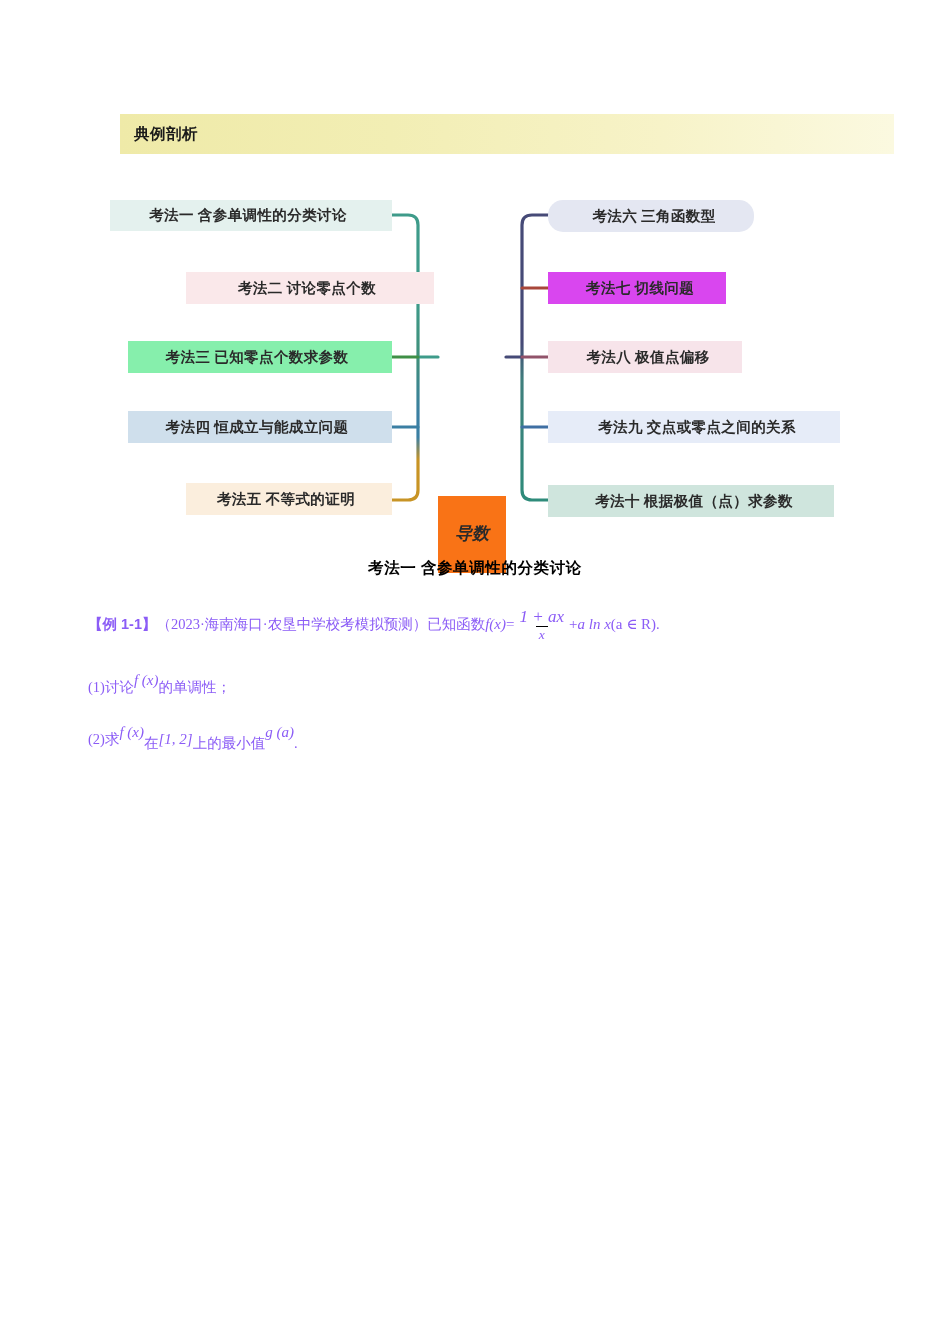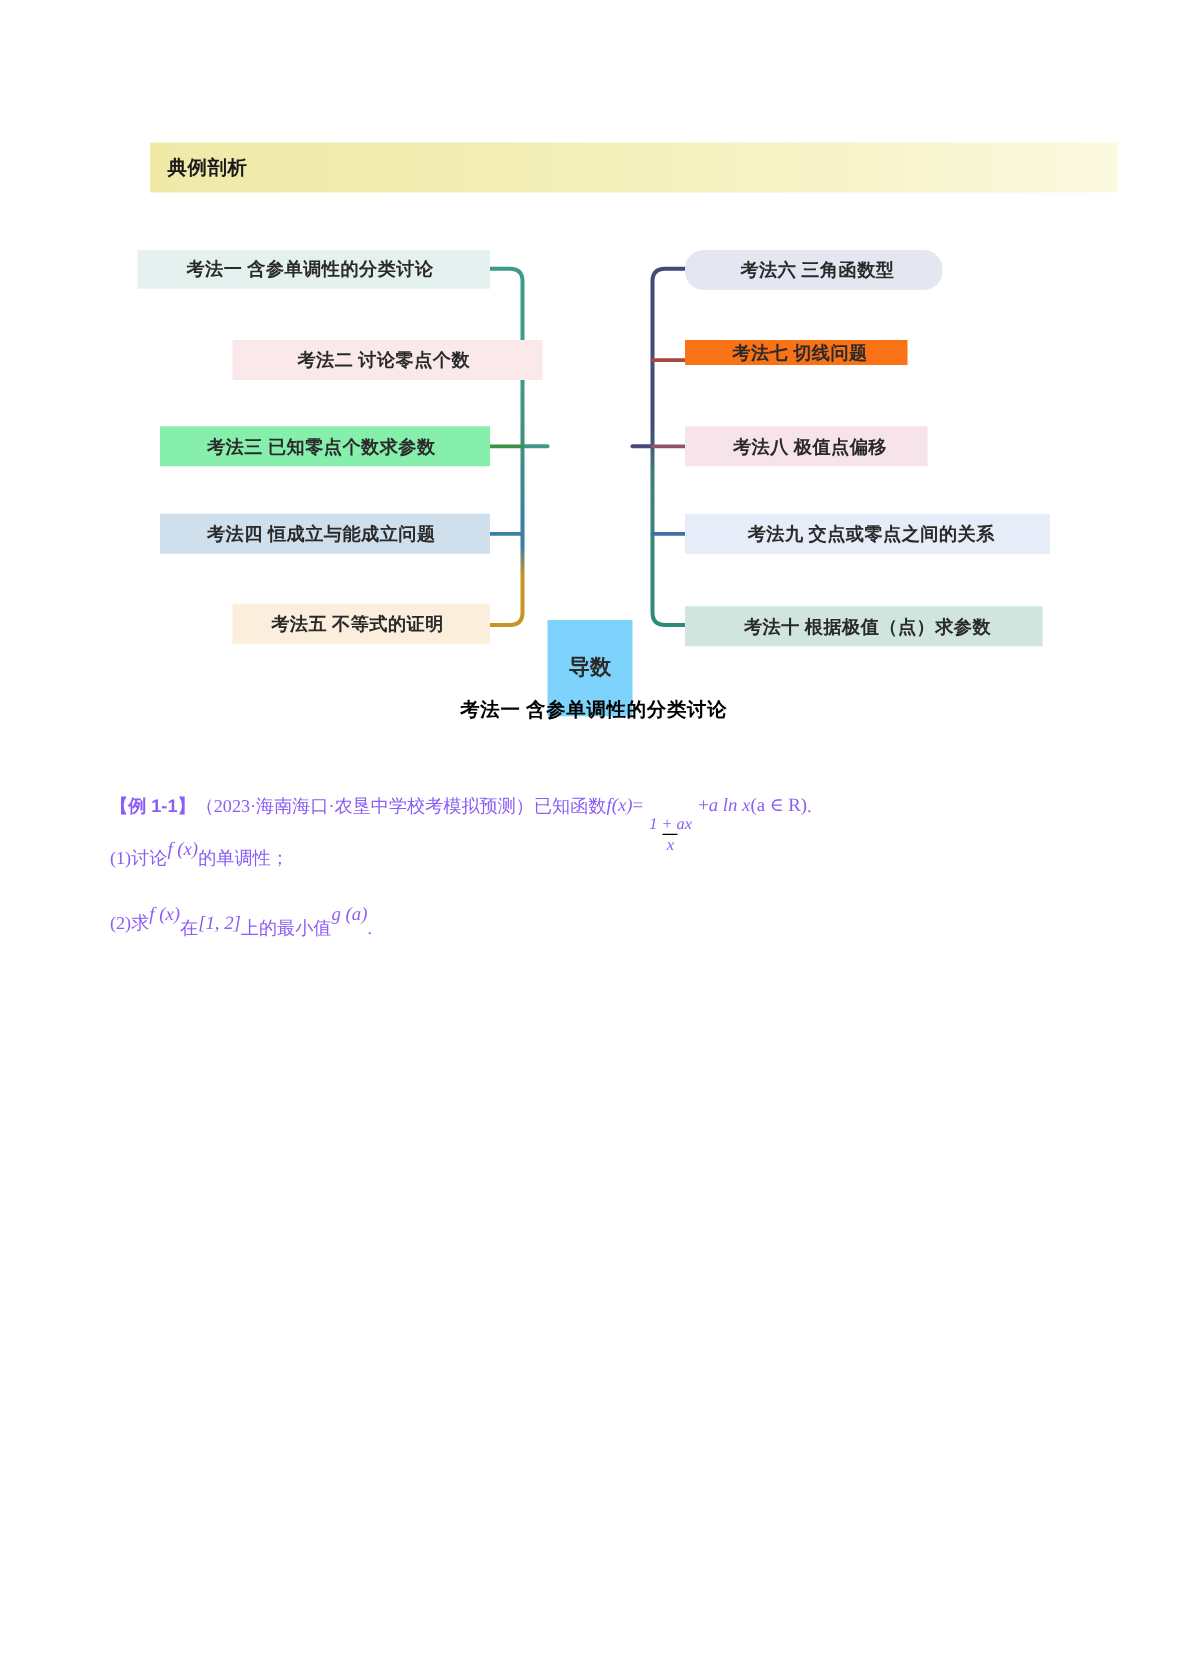--- a/index.html
+++ b/index.html
@@ -60,30 +60,31 @@
   }
   .node.left  { justify-content: center; padding-right: 6px; }
   .node.right { justify-content: center; padding-left: 6px; }
 
   .center-node {
     position: absolute;
     left: 438px;
     top: 316px;
     width: 68px;
     height: 77px;
-    background: #7dd3fc;
+    background: #f97316;
     display: flex;
     flex-direction: column;
     align-items: center;
     justify-content: center;
     font-family: "Liberation Serif", "DejaVu Serif", serif;
     font-size: 17px;
     font-weight: bold;
     color: #2a2a2a;
     line-height: 1.22;
+    font-style: italic;
   }
 
   
   .sec-heading {
     position: absolute;
     left: 0;
     top: 558px;
     width: 950px;
     text-align: center;
     font-family: "Liberation Serif", "DejaVu Serif", serif;
@@ -117,21 +118,21 @@
   .math .up { font-style: normal; }
   .frac {
     display: inline-flex;
     flex-direction: column;
     align-items: center;
     vertical-align: middle;
     margin: 0 2px;
     position: relative;
     top: -1px;
   }
-  .frac .num { font-size: 13px; padding: 0 3px; line-height: 1.12; margin-top: 45px; }
+  .frac .num { font-size: 17px; padding: 0 3px; line-height: 1.12; }
   .frac .den { font-size: 13.5px; padding: 0 3px; line-height: 1.12; border-top: 1px solid #000; }
   .raise { position: relative; top: -7px; }
   .lower { position: relative; top: 4px; }
 </style>
 </head>
 <body>
 
 <div class="page">
 
   <div class="banner">
@@ -197,21 +198,21 @@
     </div>
 
     <div class="center-node">
       <span>导数</span>
     </div>
 
     <div class="node right" style="left:548px; top:20px; width:206px; height:32px; background:#e4e7f2;border-radius:15px;">
       <span>考法六   三角函数型</span>
     </div>
 
-    <div class="node right" style="left:548px; top:92px; width:178px; height:20px; background:#f97316;">
+    <div class="node right" style="left:548px; top:92px; width:178px; height:32px; background:#d946ef;">
       <span>考法七  切线问题</span>
     </div>
 
     <div class="node right" style="left:548px; top:161px; width:194px; height:32px; background:#f7e4ea;">
       <span>考法八  极值点偏移</span>
     </div>
 
     <div class="node right" style="left:548px; top:231px; width:292px; height:32px; background:#e6ecf8;justify-content:center;">
       <span>考法九   交点或零点之间的关系</span>
     </div>

